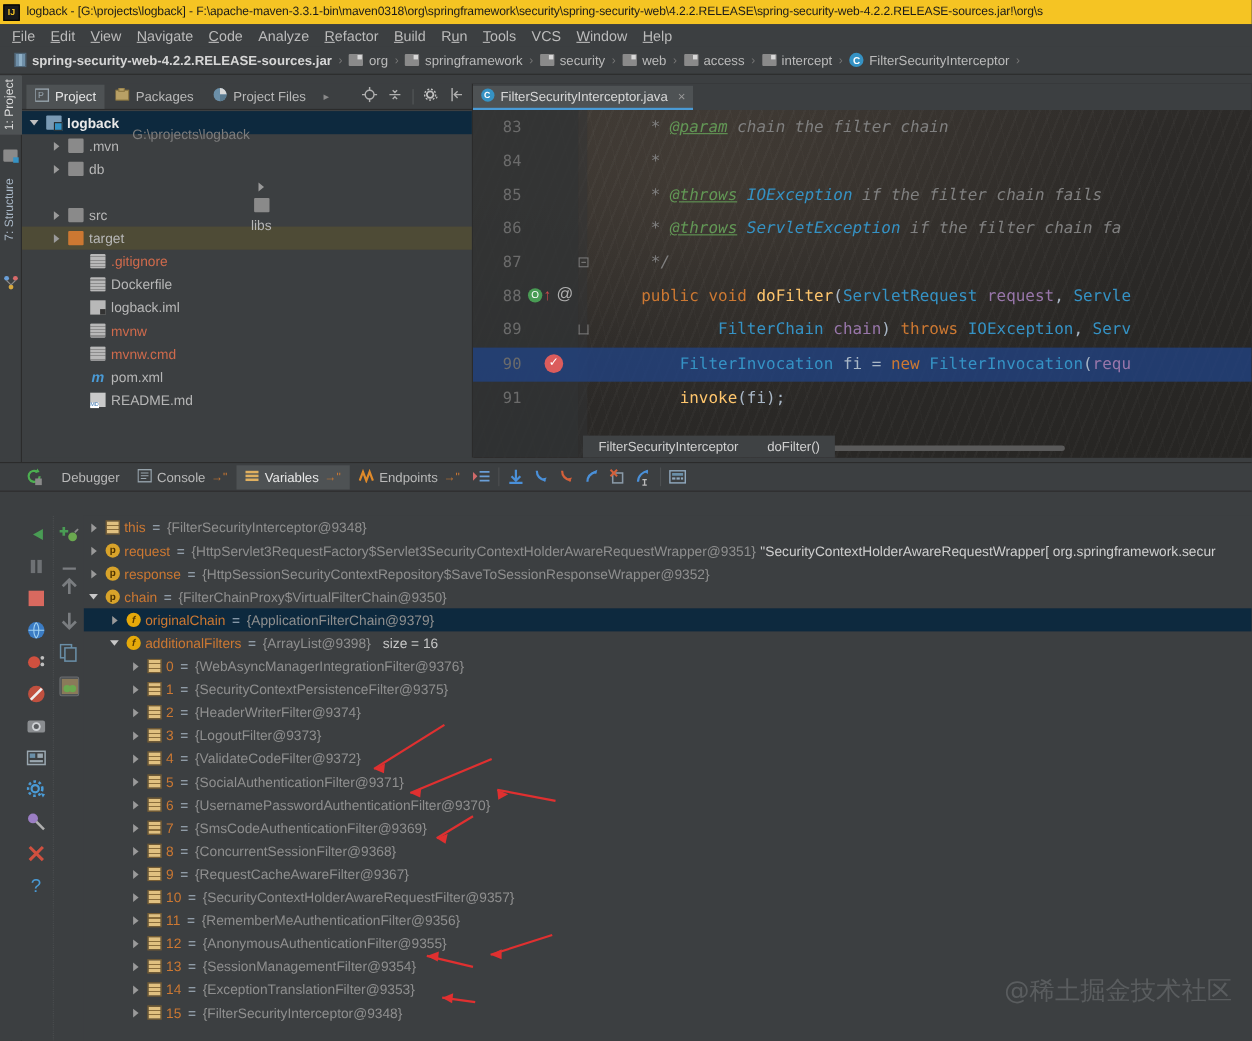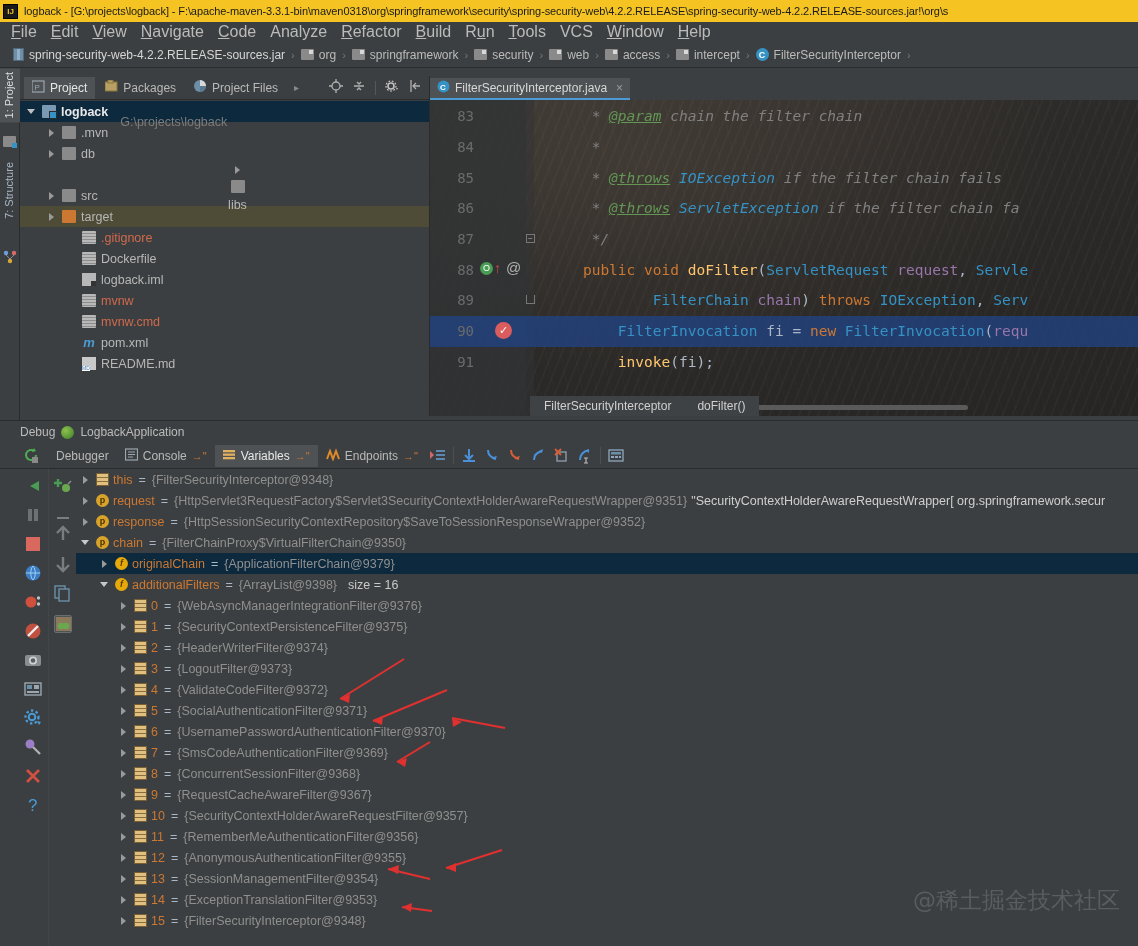--- a/index.html
+++ b/index.html
@@ -22,33 +22,33 @@
     width: 15px; height: 15px; background: #1a1a1a; color: #f5c423;
     font-size: 8px; font-weight: bold; display: flex;
     align-items: center; justify-content: center; flex: 0 0 auto;
     border: 1px solid #000;
   }
   .titletext { font-size: 11px; letter-spacing: -0.1px; }
 
   
   .menubar {
     height: 20px; background: #3c3f41; display: flex; align-items: center;
-    padding-left: 4px; font-size: 16px; color: #bbbbbb;
+    padding-left: 4px; font-size: 13px; color: #bbbbbb;
   }
   .menu-item { padding: 2px 7px; cursor: default; }
   .menu-item u { text-decoration: underline; }
 
   
   .navbar {
     height: 26px; background: #3c3f41; display: flex; align-items: center;
     font-size: 12px; padding-left: 8px; gap: 0px; white-space: nowrap;
     overflow: hidden; border-bottom: 1px solid #2b2b2b;
   }
   .crumb { display: flex; align-items: center; gap: 5px; padding: 2px 5px; }
-  .crumb.bold { font-weight: normal; color: #d6d6d6; }
+  .crumb.bold { font-weight: bold; color: #d6d6d6; }
   .crumb-sep { color: #777; font-size: 11px; padding: 0 1px; }
   .ic-jar { width: 11px; height: 13px; background: linear-gradient(90deg,#6f8fa8 0 33%,#8fb0c7 33% 66%,#6f8fa8 66%); border:1px solid #50687a;}
   .ic-folder {
     width: 13px; height: 11px; background: #8a8a8a; border-radius: 1px;
     position: relative;
   }
   .ic-folder::after { content:""; position:absolute; right:1px; top:1px; width:4px; height:4px; background:#d8d8d8;}
   .ic-class {
     width: 13px; height: 13px; border-radius: 50%; background: #3592c4;
     color: #fff; font-size: 9px; font-weight: bold;
@@ -487,25 +487,20 @@
         </div>
       <div class="hscroll"></div>
     </div>
     <div class="editor-breadcrumb">
       <span>FilterSecurityInterceptor</span>
       <span>doFilter()</span>
     </div>
   </div>
 
   <div class="debug-panel">
-    <div class="debug-header">
-      <span>Debug</span>
-      <span class="leaf-ic"></span>
-      <span>LogbackApplication</span>
-    </div>
     <div class="debug-toolbar">
       <span class="tbicon" style="margin-right:8px;">
         <svg width="17" height="17">
             <path d="M13 8a5 5 0 1 1-2-4" stroke="#4caf50" stroke-width="2" fill="none"></path>
             <path d="M11 1l2 3-4 1z" fill="#4caf50"></path>
             <rect x="9" y="10" width="6" height="6" fill="#8a8a8a"></rect>
           </svg>
       </span>
       <div class="dtab">
           <span>Debugger</span>

